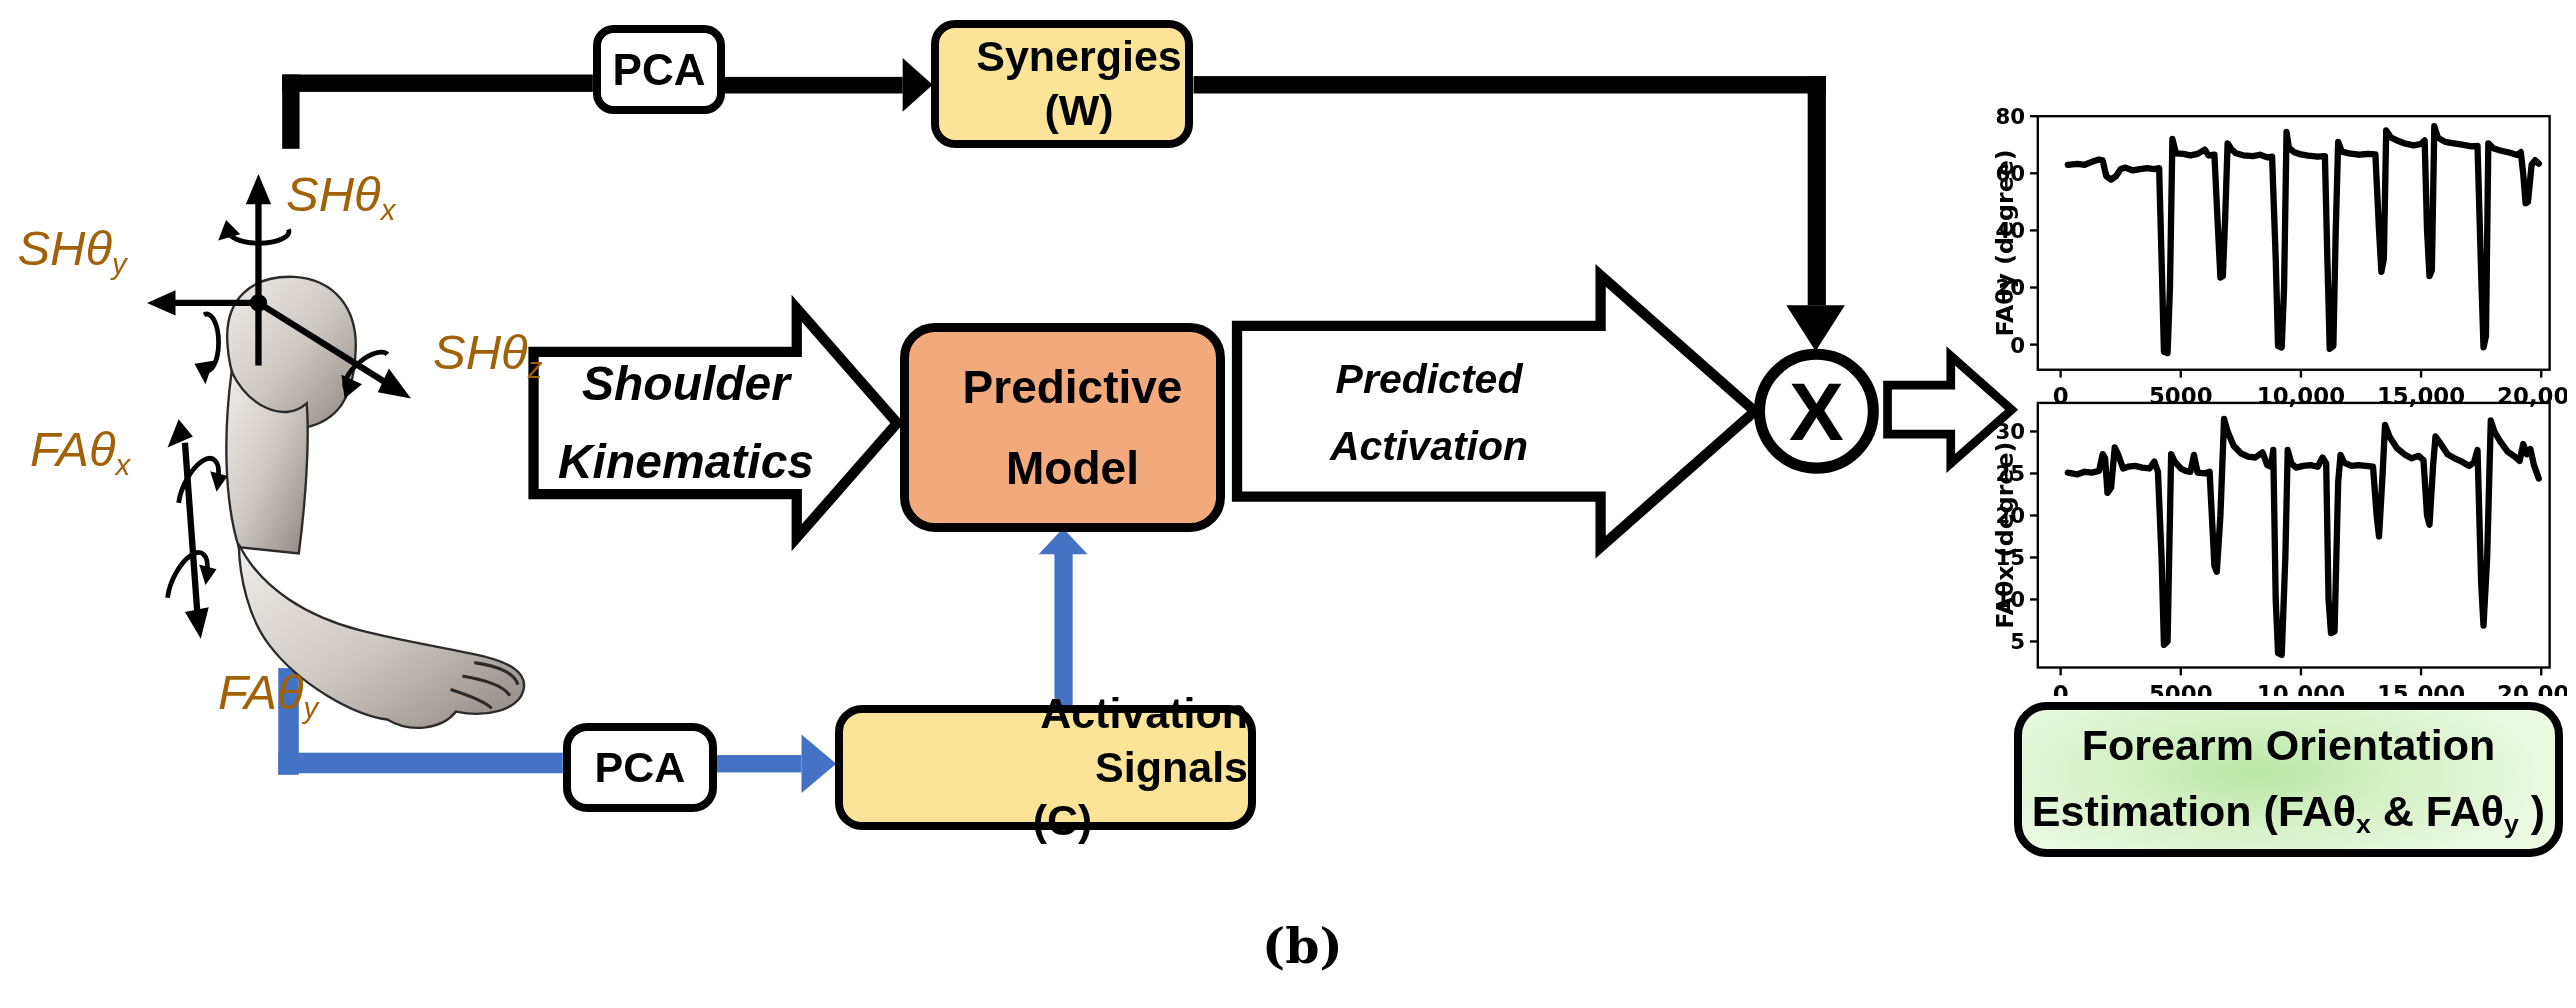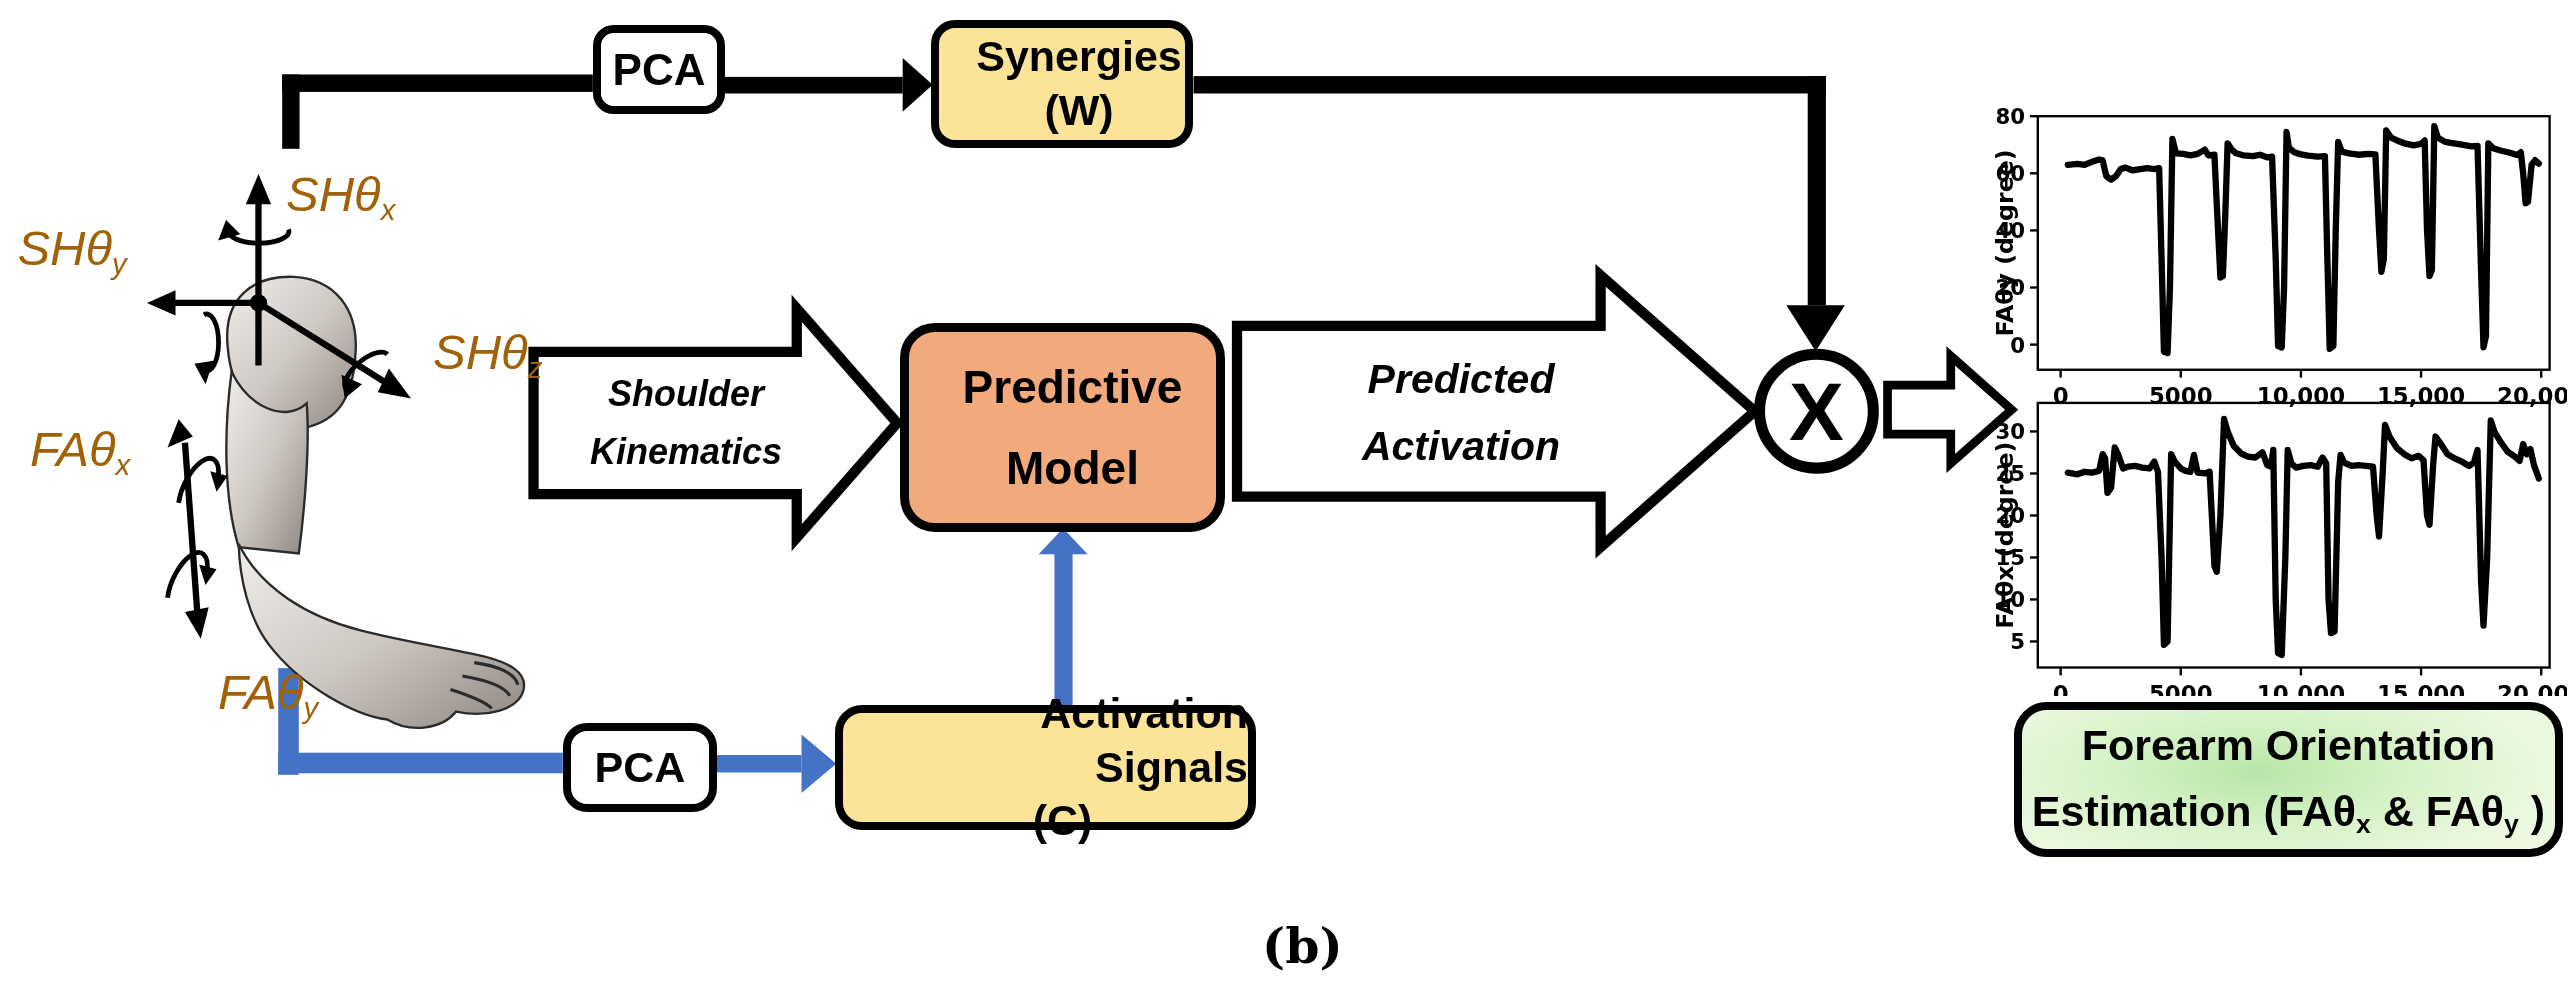--- a/index.html
+++ b/index.html
@@ -132,26 +132,26 @@
     <span>(C)</span>
   </div>
 
   <div class="abs block green" style="left:2014px;top:702px;width:549px;height:155px;">
     <span>Forearm Orientation</span>
     <span>
       <span>Estimation (FAθ</span><span class="sub">x</span><span> &amp; FAθ</span><span class="sub">y</span><span> )</span>
     </span>
   </div>
 
-  <div class="abs arrowtext" style="left:539px;top:356px;width:258px;height:134px;font-size:36px;line-height:1.62;padding-left:36px;">
+  <div class="abs arrowtext" style="left:539px;top:356px;width:258px;height:134px;font-size:48px;line-height:1.62;padding-left:36px;">
     <span>Shoulder</span>
     <span>Kinematics</span>
   </div>
 
-  <div class="abs arrowtext" style="left:1275px;top:346px;width:372px;height:133px;font-size:41px;line-height:1.62;">
+  <div class="abs arrowtext" style="left:1243px;top:346px;width:372px;height:133px;font-size:41px;line-height:1.62;">
     <span>Predicted Activation</span>
   </div>
 
   <div class="abs latex" style="left:286px;top:166px;">
     <span>SHθ</span><span class="sub">x</span>
   </div>
   <div class="abs latex" style="left:17.4px;top:220px;">
     <span>SHθ</span><span class="sub">y</span>
   </div>
   <div class="abs latex" style="left:433px;top:324px;">

